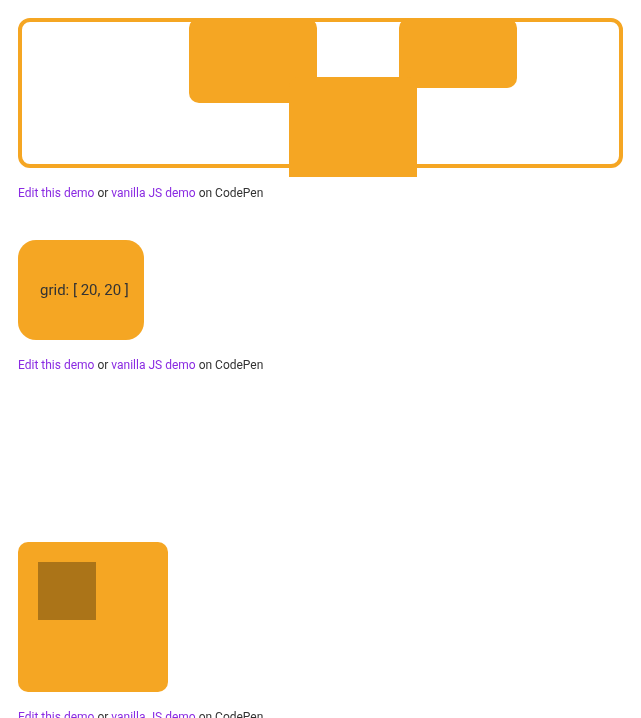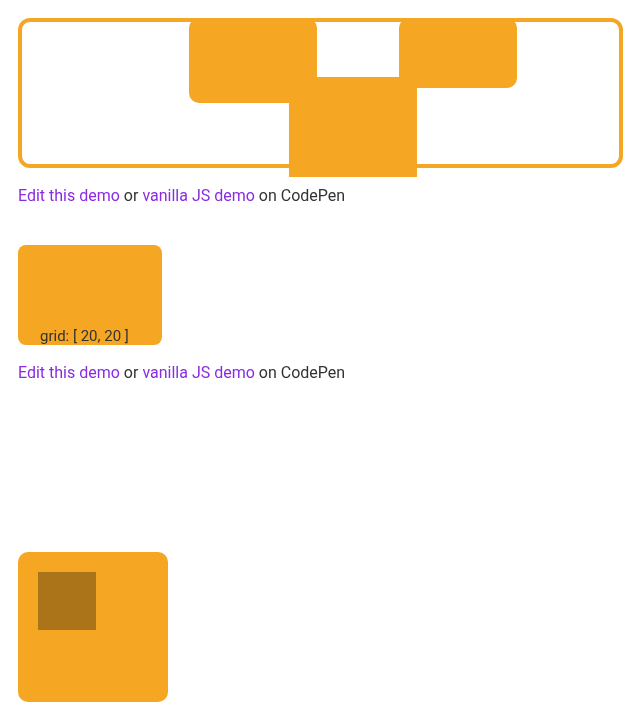--- a/index.html
+++ b/index.html
@@ -43,36 +43,36 @@
     }
     .block-c {
       left: 267px;
       top: 55px;
       width: 128px;
       height: 100px;
       border-radius: 10px 10px 0 0;
     }
 
     .caption {
-      font-size: 16px;
+      font-size: 12px;
       color: #333;
       margin-bottom: 40px;
     }
     .caption a {
       color: #8a2be2;
       text-decoration: none;
     }
 
     .demo-box-2 {
-      width: 144px;
+      width: 126px;
       height: 100px;
       background: #F5A623;
-      border-radius: 8px;
+      border-radius: 18px;
       display: flex;
-      align-items: flex-end;
+      align-items: center;
       padding-left: 22px;
       font-size: 15px;
       color: #333;
       margin-bottom: 18px;
     }
 
     .spacer-large {
       height: 130px;
     }
 

